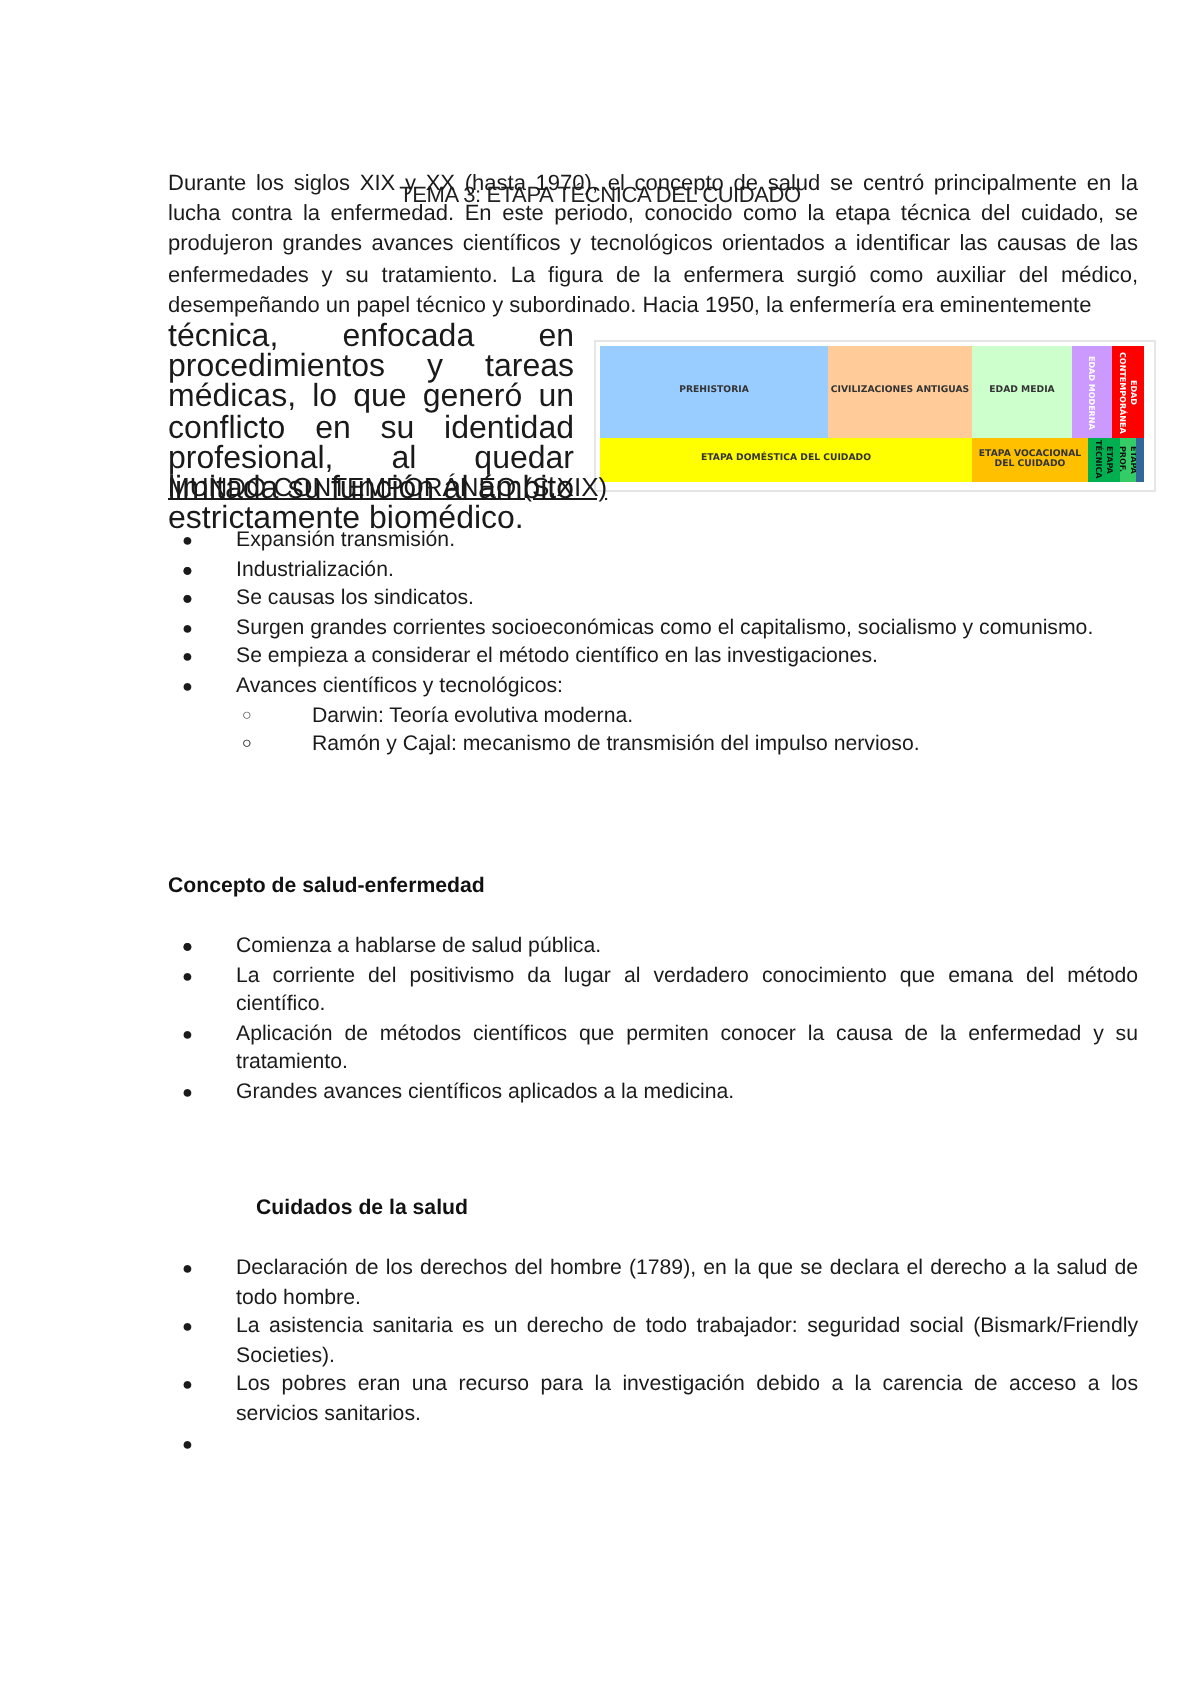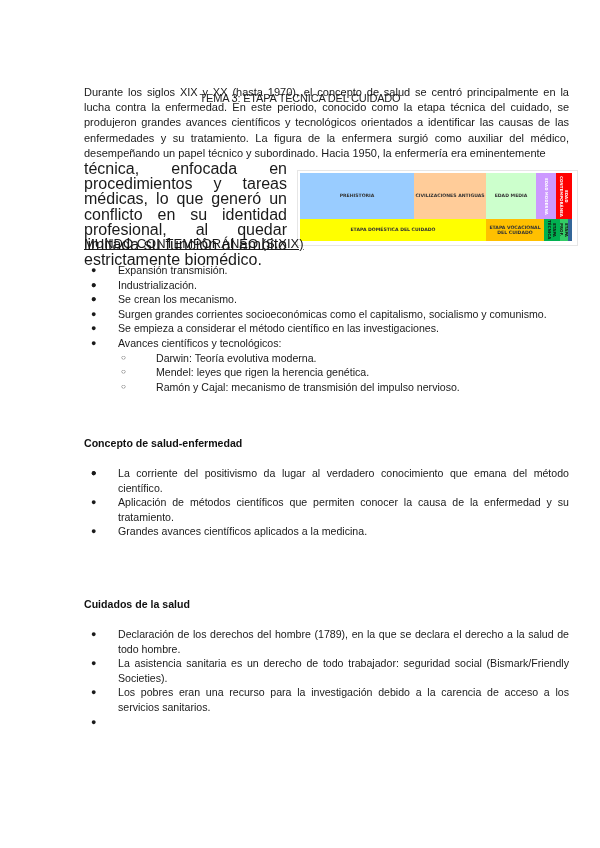--- a/index.html
+++ b/index.html
@@ -73,43 +73,43 @@
       </div>
   </div>
 
   <div class="section-u">MUNDO CONTEMPORÁNEO (S.XIX)</div>
 
   <ul class="lst" style="top:263px;">
     <li><span class="bul">●</span><span>Expansión transmisión.</span></li>
     <li><span class="bul">●</span></li>
     <li><span class="bul">●</span><span>Industrialización.</span></li>
     <li><span class="bul">●</span></li>
-    <li><span class="bul">●</span><span>Se crean los mecanismo.</span></li>
+    <li><span class="bul">●</span><span>Se causas los sindicatos.</span></li>
     <li><span class="bul">●</span><span>Surgen grandes corrientes socioeconómicas como el capitalismo, socialismo y comunismo.</span></li>
     <li><span class="bul">●</span><span>Se empieza a considerar el método científico en las investigaciones.</span></li>
     <li><span class="bul">●</span><span>Avances científicos y tecnológicos:</span>
       <ul class="sub">
         <li style="position:relative;"><span class="bul">○</span><span>Darwin: Teoría evolutiva moderna.</span></li>
-        <li style="position:relative;"><span class="bul">○</span><span>Mendel: leyes que rigen la herencia genética.</span></li>
+        <li style="position:relative;"><span class="bul">○</span></li>
         <li style="position:relative;"><span class="bul">○</span><span>Ramón y Cajal: mecanismo de transmisión del impulso nervioso.</span></li>
       </ul>
     </li>
   </ul>
 
   <div class="section-b" style="top:437px;">Concepto de salud-enfermedad</div>
 
   <ul class="lst" style="top:466px;">
     <li><span class="bul">●</span></li>
-    <li><span class="bul">●</span></li>
+    <li><span class="bul">●</span><span>Comienza a hablarse de salud pública.</span></li>
     <li><span class="bul">●</span><span>La corriente del positivismo da lugar al verdadero conocimiento que emana del método científico.</span></li>
     <li><span class="bul">●</span><span>Aplicación de métodos científicos que permiten conocer la causa de la enfermedad y su tratamiento.</span></li>
     <li><span class="bul">●</span><span>Grandes avances científicos aplicados a la medicina.</span></li>
   </ul>
 
-  <div class="section-b" style="top:598px;">Cuidados de la salud</div>
+  <div class="section-b" style="top:598px;margin-left:44px;">Cuidados de la salud</div>
 
   <ul class="lst" style="top:627px;">
     <li><span class="bul">●</span><span>Declaración de los derechos del hombre (1789), en la que se declara el derecho a la salud de todo hombre.</span></li>
     <li><span class="bul">●</span><span>La asistencia sanitaria es un derecho de todo trabajador: seguridad social (Bismark/Friendly Societies).</span></li>
     <li><span class="bul">●</span><span>Los pobres eran una recurso para la investigación debido a la carencia de acceso a los servicios sanitarios.</span></li>
     <li><span class="bul">●</span></li>
   </ul>
 
 </div>
 

